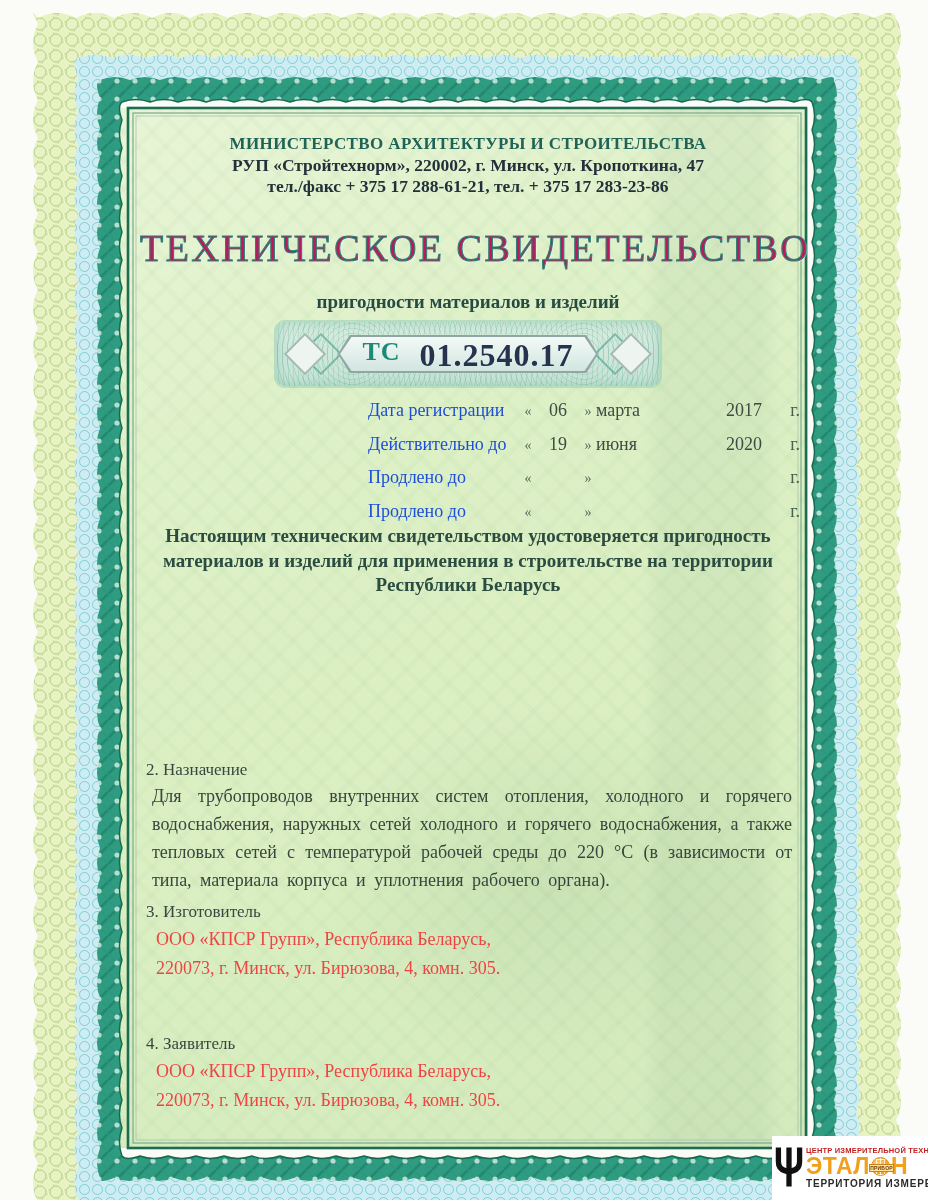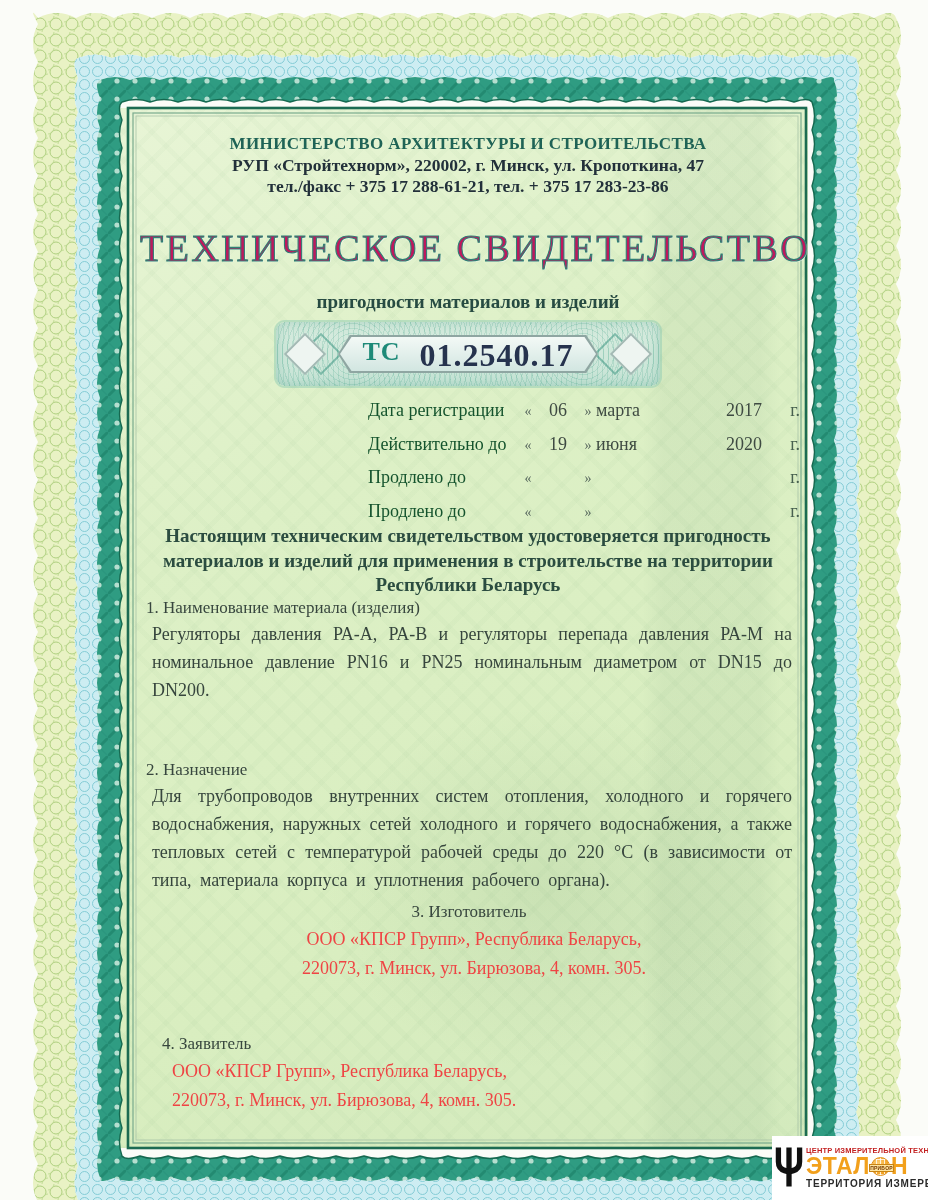--- a/index.html
+++ b/index.html
@@ -69,34 +69,34 @@
     background:linear-gradient(#f3f9f6,#d2e6e1);
     clip-path:polygon(0 50%, 4.5% 0, 95.5% 0, 100% 50%, 95.5% 100%, 4.5% 100%);
     display:flex; align-items:flex-start; justify-content:center; gap:19px;
   }
   .ribbon .tc { font-size:26px; font-weight:bold; color:#1d8a78; letter-spacing:1px; }
   .ribbon .num { font-size:32px; font-weight:bold; color:#26334e; letter-spacing:1px; }
 
   
   .dates { position:absolute; top:288px; left:228px; width:432px; }
   .date-row { display:flex; align-items:baseline; height:33.5px; font-size:18px; color:#3e4a42; }
-  .date-row .lbl { width:152px; color:#14532d; }
+  .date-row .lbl { width:152px; color:#1d4ed8; }
   .date-row .q  { width:16px; text-align:center; font-size:14px; color:#5a6a60; }
   .date-row .day { width:44px; text-align:center; }
   .date-row .mon { width:116px; text-align:left; }
   .date-row .yr  { width:64px; text-align:center; }
   .date-row .sfx { flex:1; text-align:right; color:#47604f; }
 
   
   .statement { position:absolute; top:412px; left:18px; width:620px; text-align:center;
     font-size:19px; font-weight:600; color:#2b4c40; line-height:1.3; }
 
   
   .section { position:absolute; left:6px; width:646px; }
-  .sec-1 { top:486px; } .sec-2 { top:648px; } .sec-3 { top:790px;text-align:center; } .sec-4 { top:922px;margin-left:16px; }
+  .sec-1 { top:486px; } .sec-2 { top:648px; } .sec-3 { top:790px; } .sec-4 { top:922px; }
   .sec-h { font-size:17px; color:#37463e; margin-bottom:3px; }
   .sec-b { font-size:18px; color:#36453d; line-height:1.55; text-align:justify; word-spacing:.22em; padding-left:6px; }
   .sec-line { font-size:18px; color:#ef4444; line-height:1.62; padding-left:10px; }
 
   
   .logo-box {
     position:absolute; right:0; bottom:0; width:156px; height:64px; z-index:6;
     background:#fff; display:flex; align-items:center; padding:2px 2px 4px 2px;
   }
   .logo-icon { flex:0 0 30px; height:46px; margin-right:2px; }
@@ -212,24 +212,20 @@
       <span class="day"></span>
       <span class="q">»</span>
       <span class="mon"></span>
       <span class="yr"></span>
       <span class="sfx">г.</span>
     </div>
   </div>
 
   <p class="statement">Настоящим техническим свидетельством удостоверяется пригодность материалов и изделий для применения в строительстве на территории Республики Беларусь</p>
 
-  <div class="section sec-1">
-    <div class="sec-h">1. Наименование материала (изделия)</div>
-    <p class="sec-b">Регуляторы давления РА-А, РА-В и регуляторы перепада давления РА-М на номинальное давление PN16 и PN25 номинальным диаметром от DN15 до DN200.</p>
-  </div>
 
   <div class="section sec-2">
     <div class="sec-h">2. Назначение</div>
     <p class="sec-b">Для трубопроводов внутренних систем отопления, холодного и горячего водоснабжения, наружных сетей холодного и горячего водоснабжения, а также тепловых сетей с температурой рабочей среды до 220 °С (в зависимости от типа, материала корпуса и уплотнения рабочего органа).</p>
   </div>
 
   <div class="section sec-3">
     <div class="sec-h">3. Изготовитель</div>
     <div class="sec-line">ООО «КПСР Групп», Республика Беларусь,</div>
     <div class="sec-line">220073, г. Минск, ул. Бирюзова, 4, комн. 305.</div>

